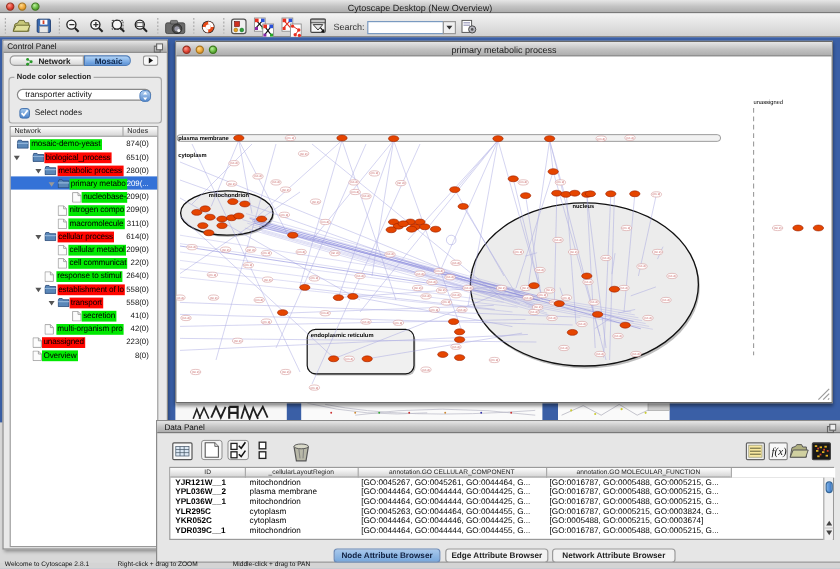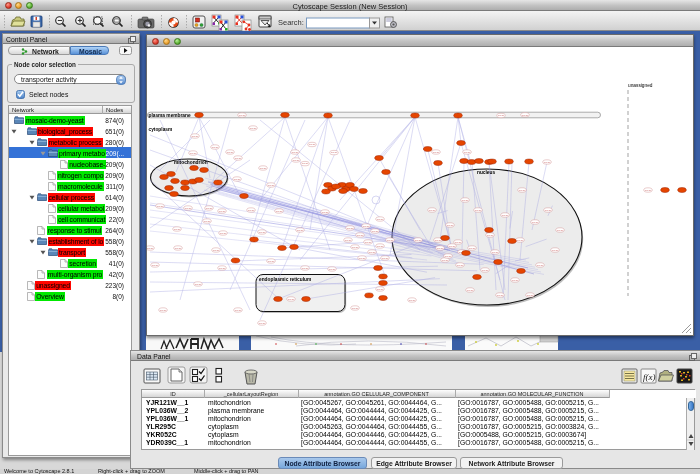--- a/index.html
+++ b/index.html
@@ -9,21 +9,21 @@
 .tl-red{background:radial-gradient(circle at 35% 30%,#ff9a8a,#e03e2f 60%,#a02015);border:0.5px solid #9a2a1a;}
 .tl-org{background:radial-gradient(circle at 35% 30%,#ffd98a,#eda433 60%,#b8741a);border:0.5px solid #a8741a;}
 .tl-grn{background:radial-gradient(circle at 35% 30%,#b8f09a,#62b53a 60%,#3a7a1a);border:0.5px solid #3a7a1a;}
 .titlebar{background:linear-gradient(#e6e6e6,#c2c2c2 55%,#aeaeae);border-bottom:1px solid #7a7a7a;}
 </style></head><body>
 
 <div class="abs titlebar" style="left:0;top:0;width:700px;height:11px;">
  <div class="light tl-red" style="left:5px;top:2px;"></div>
  <div class="light tl-org" style="left:15px;top:2px;"></div>
  <div class="light tl-grn" style="left:26px;top:2px;"></div>
- <div class="abs" style="left:0;top:1.5px;width:700px;font-size:7.5px;color:#1a1a1a;text-align:center;">Cytoscape Session (New Session)</div>
+ <div class="abs" style="left:0;top:1.5px;width:700px;font-size:7.5px;color:#1a1a1a;text-align:center;">Cytoscape Desktop (New Overview)</div>
 </div>
 
 <svg class="abs" style="left:0;top:11px;" width="700" height="20" viewBox="0 0 700 20">
  <defs>
   <linearGradient id="tbg" x1="0" y1="0" x2="0" y2="1">
    <stop offset="0" stop-color="#f4f4f4"></stop>
         <stop offset="1" stop-color="#cfcfcf"></stop>
   </linearGradient>
   <g id="mag">
    <circle cx="4.5" cy="4.5" r="3.8" fill="#f6f6f6" stroke="#222" stroke-width="1.1"></circle>
@@ -168,20 +168,21 @@
       <circle cx="392" cy="10" r="0.9" fill="#cc3"></circle>
  </g>
  <rect x="394" y="0" width="18" height="8" fill="#d0d0d0" stroke="#999" stroke-width="0.5"></rect>
 </svg>
 
 <div class="abs" style="left:146px;top:34px;width:548px;height:302px;background:#fff;border:1px solid #6a6a6a;box-shadow:0 2px 3px rgba(0,0,0,0.45);">
  <div class="titlebar abs" style="left:0;top:0;width:546px;height:12px;">
   <div class="light tl-red" style="left:5px;top:2.5px;"></div>
   <div class="light tl-org" style="left:15.5px;top:2.5px;"></div>
   <div class="light tl-grn" style="left:26.5px;top:2.5px;"></div>
+  <div class="abs" style="left:0;top:2px;width:100%;font-size:7.5px;color:#1a1a1a;text-align:center;">primary metabolic process</div>
  </div>
  <svg class="abs" style="left:0;top:12px;" width="546" height="288" viewBox="0 0 546 288">
 
 <g>
  <rect x="0.5" y="65.2" width="453" height="5.6" rx="2.8" fill="#f2f2f2" stroke="#8a8a8a" stroke-width="0.7"></rect>
  <ellipse cx="43" cy="132" rx="38.5" ry="18.5" fill="#888" opacity="0.55"></ellipse>
  <ellipse cx="42" cy="130.5" rx="38.5" ry="18.5" fill="#ececec" stroke="#111" stroke-width="1.1"></ellipse>
  <ellipse cx="341.2" cy="192" rx="95" ry="68" fill="#888" opacity="0.55"></ellipse>
  <ellipse cx="340" cy="190" rx="95" ry="68" fill="#ececec" stroke="#111" stroke-width="1.1"></ellipse>
  <rect x="110.2" y="229" width="89" height="37" rx="7" fill="#888" opacity="0.55"></rect>

